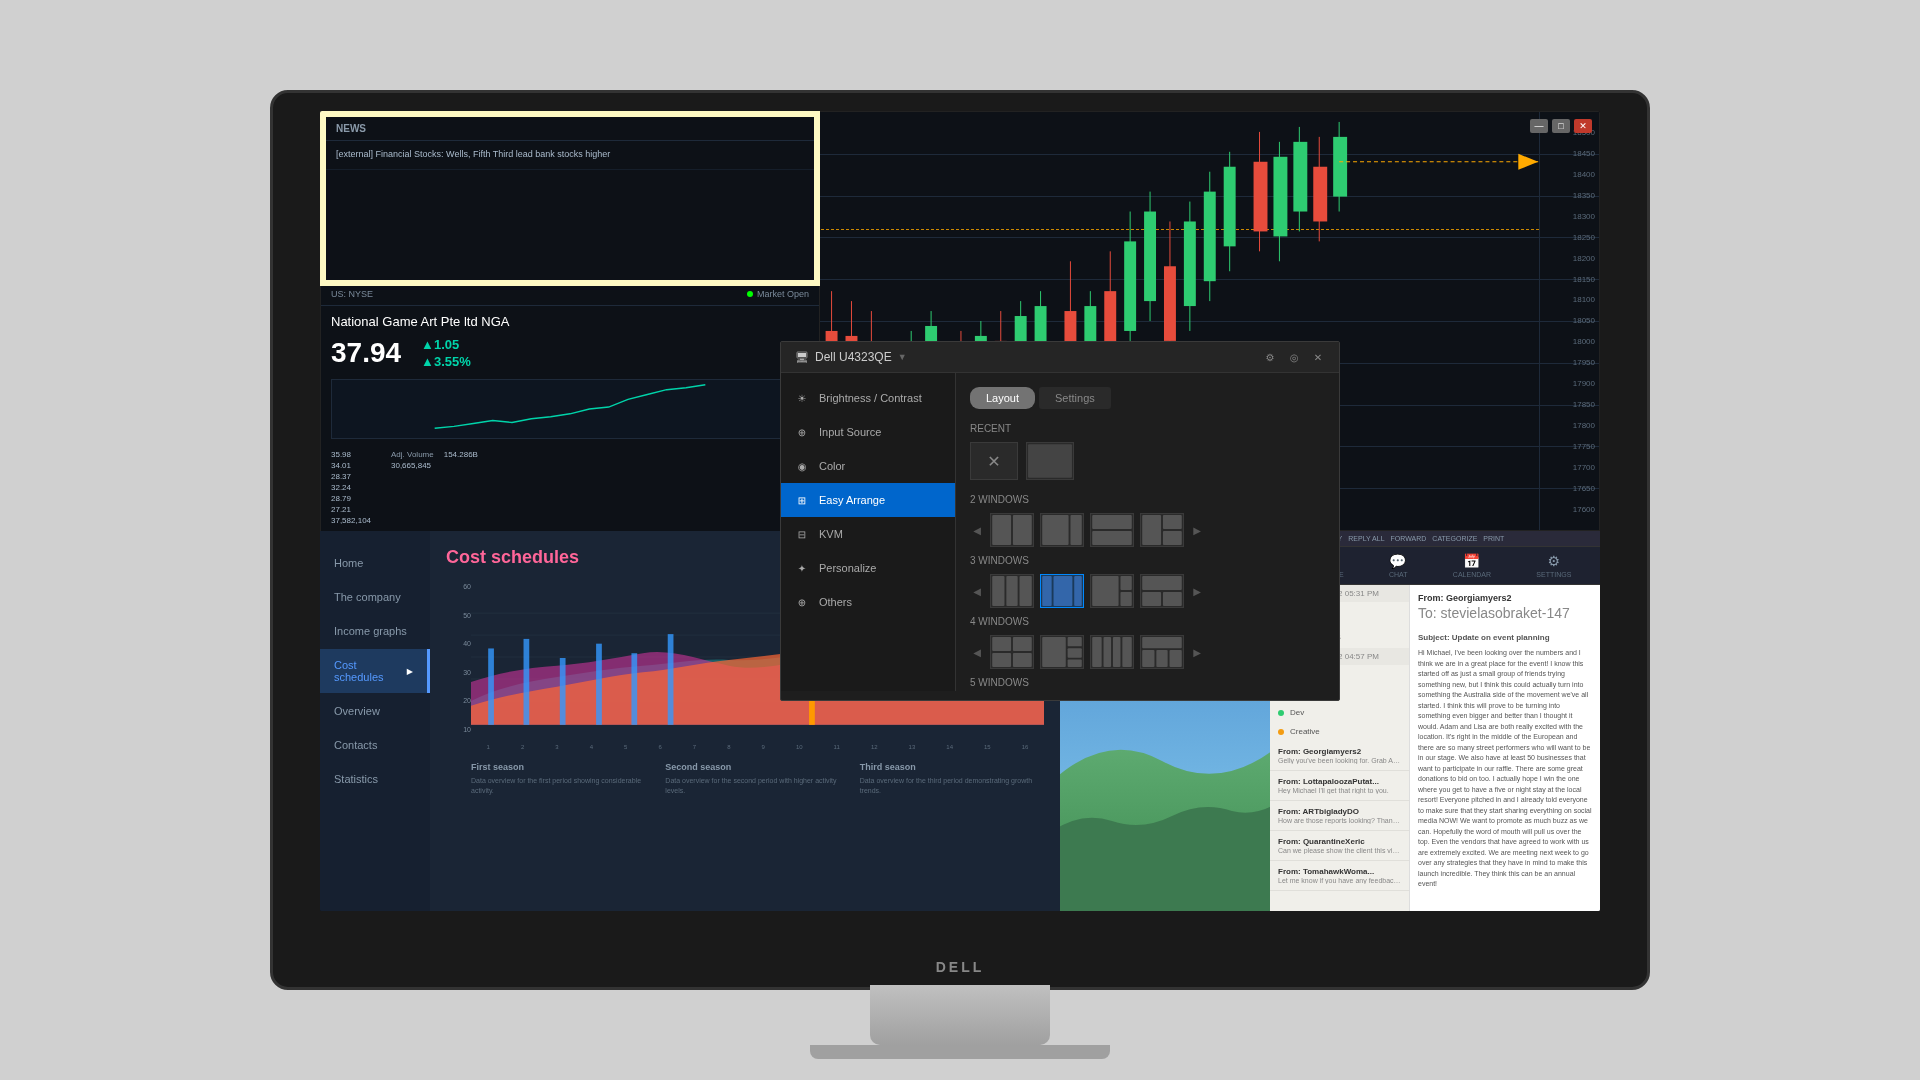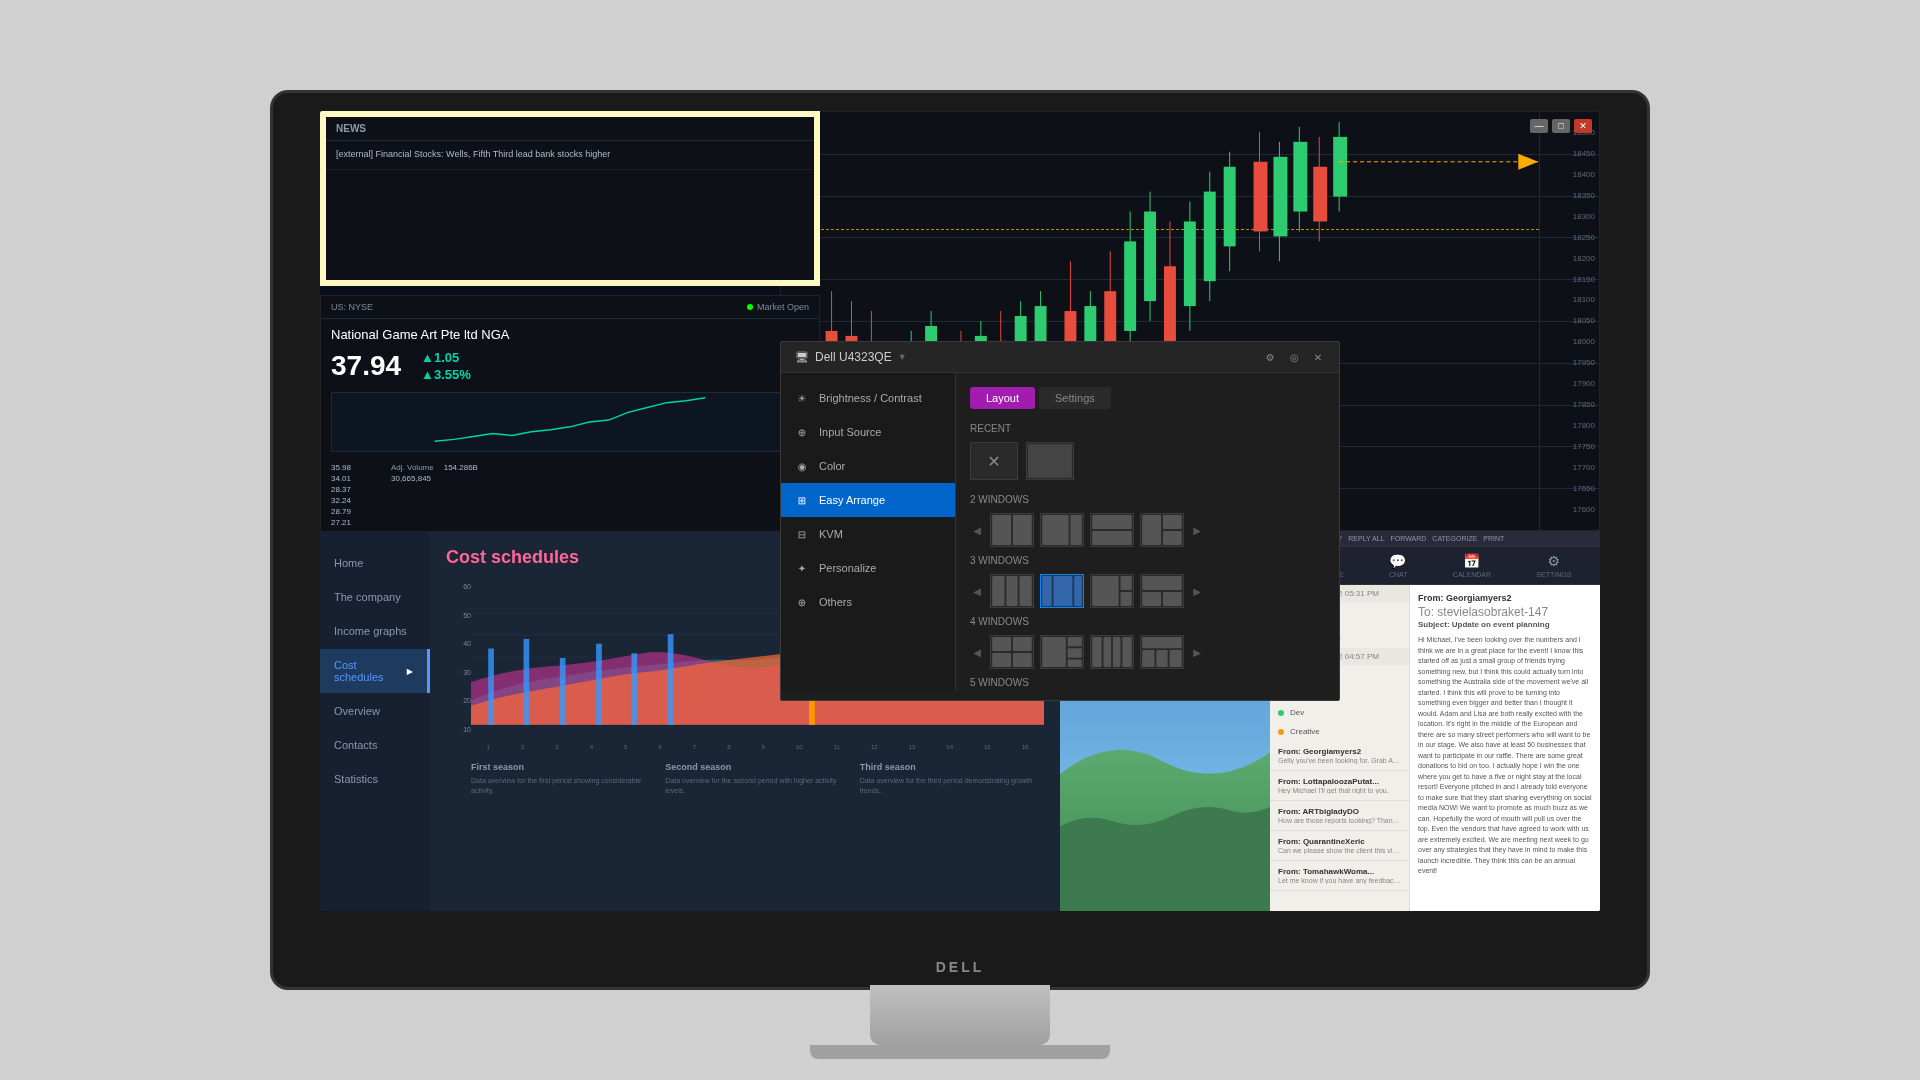--- a/index.html
+++ b/index.html
@@ -425,22 +425,23 @@
     }
     .dell-tab {
       padding: 5px 16px;
       font-size: 11px;
       border-radius: 3px;
       cursor: pointer;
       color: #888;
       background: #2a2a2a;
     }
     .dell-tab.active {
-      background: #a21caf;
+      background: #737373;
       color: white;
+      border-radius: 9px;
     }
     .dell-section-title {
       font-size: 10px;
       color: #888;
       margin-bottom: 8px;
       text-transform: uppercase;
     }
     .recent-layouts {
       display: flex;
       gap: 8px;
@@ -566,23 +567,23 @@
       padding: 8px;
       overflow-y: auto;
     }
     .email-detail-from {
       font-size: 9px;
       font-weight: bold;
       color: #333;
       margin-bottom: 2px;
     }
     .email-detail-to {
-      font-size: 12px;
+      font-size: 14px;
       color: #888;
-      margin-bottom: 1px;
+      margin-bottom: 12px;
     }
     .email-detail-subject {
       font-size: 8px;
       font-weight: bold;
       color: #555;
       margin-bottom: 6px;
     }
     .email-detail-body {
       font-size: 7px;
       color: #555;
@@ -825,21 +826,21 @@
     </div>
 
     <div class="news-panel">
       <div class="news-header">NEWS</div>
       <div class="news-item">
         <div class="news-item-title">[external] Financial Stocks: Wells, Fifth Third lead bank stocks higher</div>
         <div class="news-item-sub"></div>
       </div>
     </div>
 
-    <div class="stock-panel" style="top:184px;">
+    <div class="stock-panel" style="top:171px;">
       <div class="stock-header">
         <div class="market-status">
           <span>US: NYSE</span>
         </div>
         <div class="market-status">
           <div class="market-dot"></div>
           <span>Market Open</span>
         </div>
       </div>
       <div class="stock-name">National Game Art Pte ltd NGA</div>

